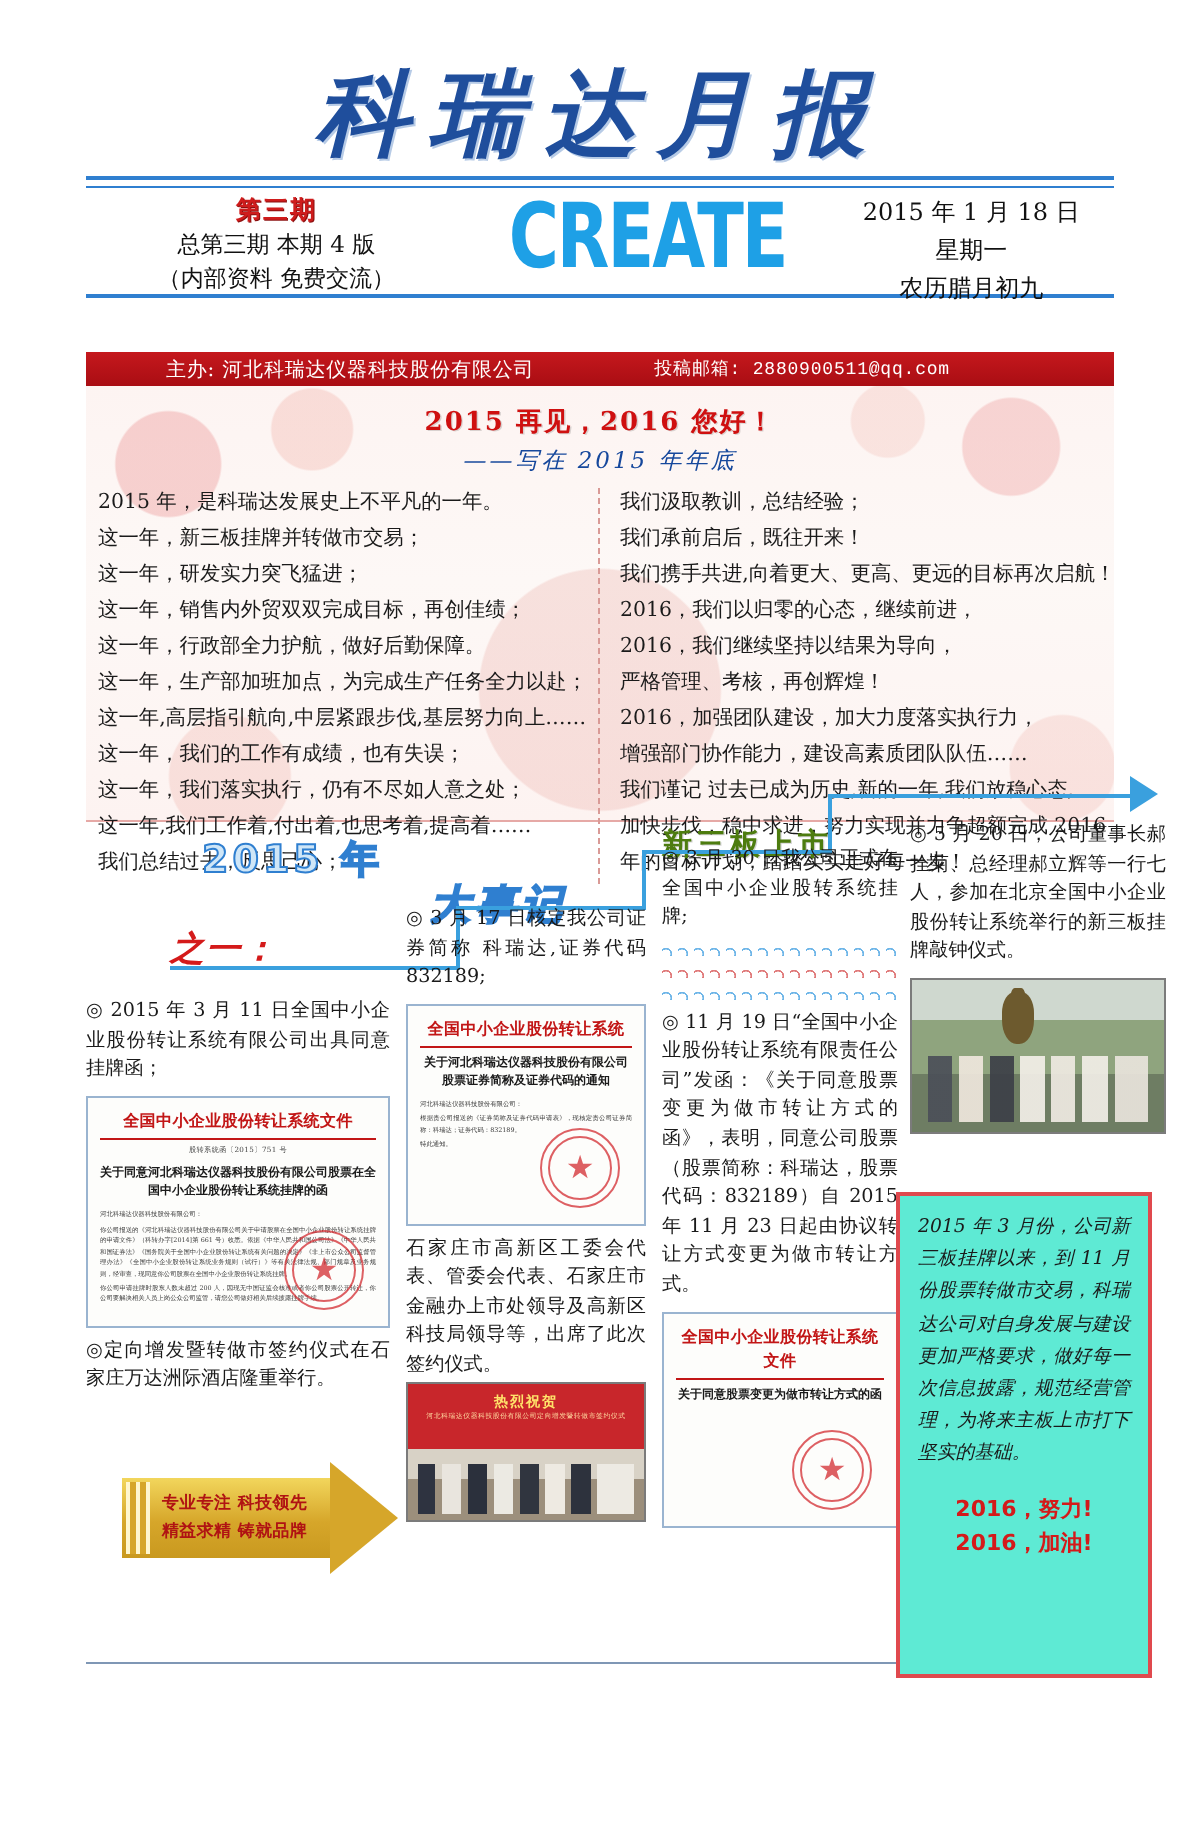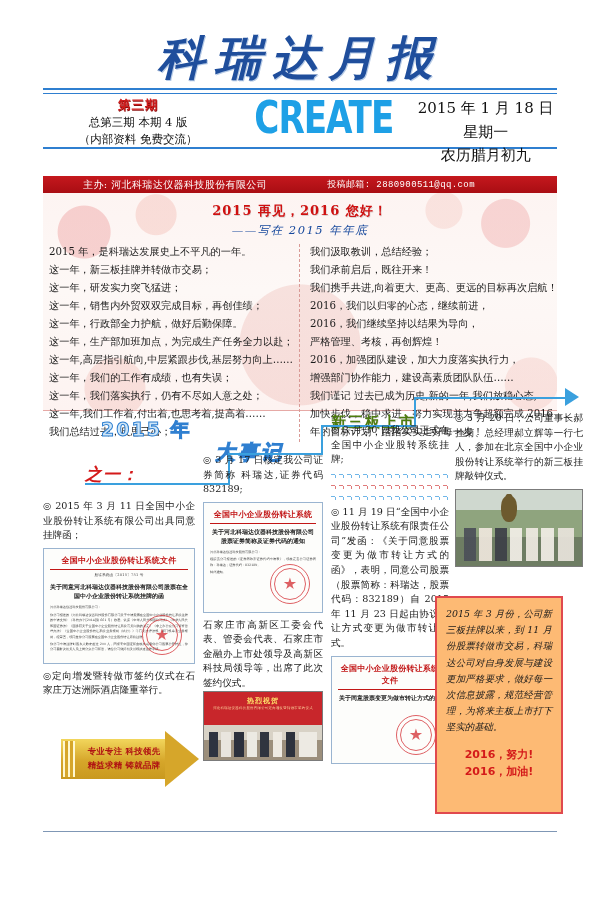--- a/index.html
+++ b/index.html
@@ -80,21 +80,21 @@
     font-weight: bold;
     color: #1ea0e6;
     letter-spacing: -1px;
     line-height: 1;
     transform: scaleY(1.18) scaleX(1.0);
     font-stretch: condensed;
   }
   .mi-right {
     width: 150px;
     text-align: center;
-    font-size: 15px;
+    font-size: 12px;
     line-height: 1.55;
     color: #111;
     font-family: "DejaVu Serif", serif;
   }
   .masthead-rule3 {
     border-top: 2.5px solid #2f7fd0;
     margin-top: 1px;
   }
 
   
@@ -364,23 +364,23 @@
       #2b303c 23% 32%, transparent 32% 35%,
       #eceae3 35% 44%, transparent 44% 47%,
       #30353f 47% 56%, transparent 56% 59%,
       #eeeae2 59% 68%, transparent 68% 71%,
       #2d323d 71% 80%, transparent 80% 83%,
       #edeae3 83% 93%);
   }
 
   
   .redbox {
-    position: absolute; left: 392px; top: 185px; width: 128px; height: 218px;
+    position: absolute; left: 405px; top: 185px; width: 128px; height: 243px;
     border: 2px solid #e0494e;
-    background: #fdba74;
+    background: #5eead4;
     padding: 8px 9px;
   }
   .redbox p {
     font-family: "DejaVu Serif", serif;
     font-size: 9.4px;
     line-height: 1.72;
     color: #1a1a1a;
     text-align: justify;
     font-style: italic;
   }
@@ -410,21 +410,21 @@
     border-top: 28px solid transparent;
     border-bottom: 28px solid transparent;
     border-left: 34px solid #d6a62a;
   }
   .arrow-bars {
     position: absolute; left: 2px; top: 10px; width: 12px; height: 36px;
     background: repeating-linear-gradient(90deg, #fff7cf 0 2px, #d6a62a 2px 5px);
   }
   .arrow-text {
     position: absolute; left: 20px; top: 14px; width: 86px;
-    text-align: center;
+    text-align: left;
     color: #b01313;
     font-weight: bold;
     font-size: 8.4px;
     line-height: 1.65;
     font-family: "DejaVu Serif", serif;
     letter-spacing: .3px;
   }
 
   
   .footer-rule { margin: 0 30px; border-top: 1px solid #7f97b5; }

